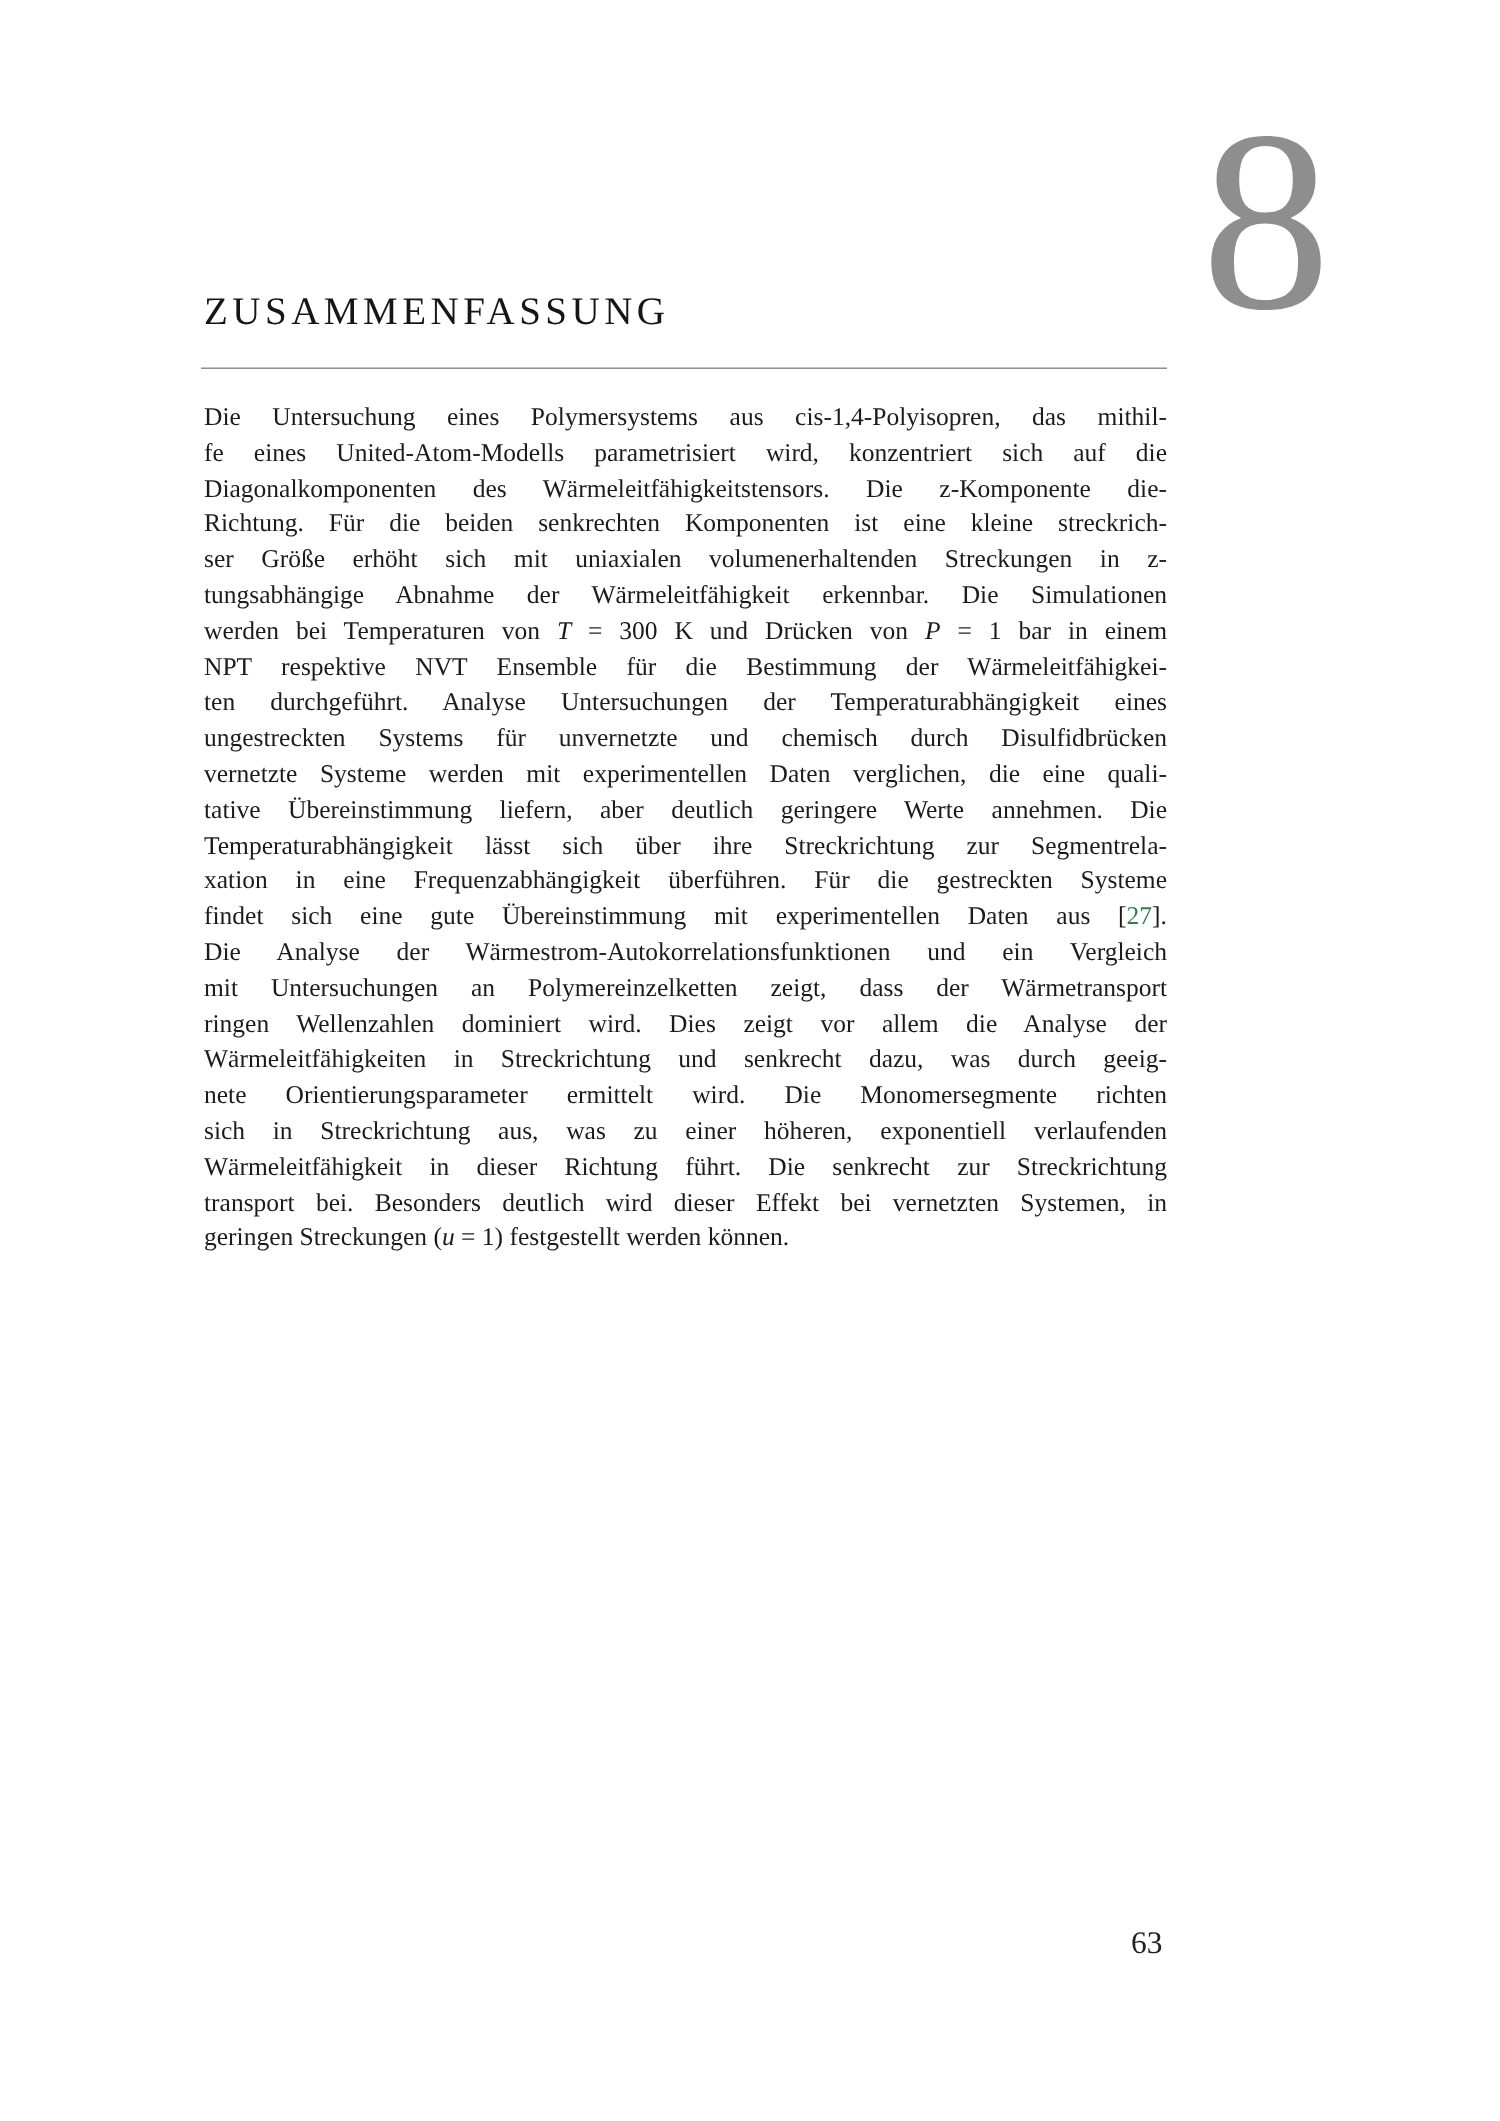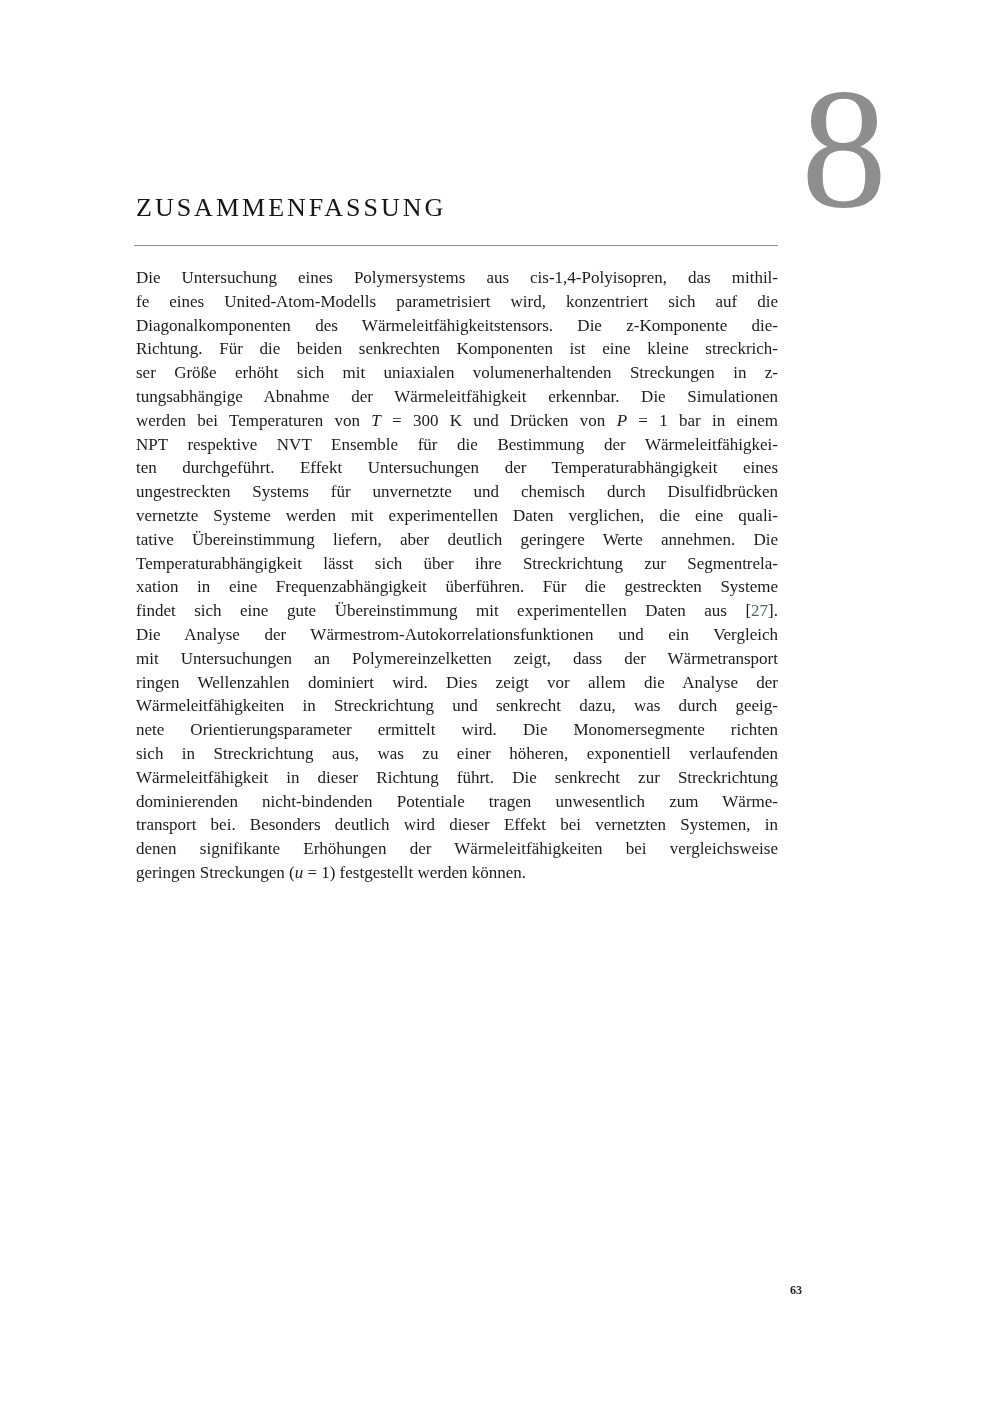--- a/index.html
+++ b/index.html
@@ -61,25 +61,24 @@
     text-align-last: left;
   }
   .it {
     font-style: italic;
   }
   .cite {
     color: var(--cite, #2e7d4e);
   }
   .page-number {
     position: absolute;
-    left: 790px;
+    left: 754px;
     top: 1283px;
-    font-size: 12px;
+    font-size: 21px;
     color: #222222;
-    font-weight: bold;
   }
 </style>
 </head>
 <body>
 
 <div class="page">
   <div class="chapter-number">8</div>
 
   <div class="chapter-title">ZUSAMMENFASSUNG</div>
 
@@ -87,34 +86,32 @@
 
   <div class="paragraph">
       <div class="line"><span>Die Untersuchung eines Polymersystems aus cis-1,4-Polyisopren, das mithil-</span></div>
       <div class="line"><span>fe eines United-Atom-Modells parametrisiert wird, konzentriert sich auf die</span></div>
       <div class="line"><span>Diagonalkomponenten des Wärmeleitfähigkeitstensors. Die z-Komponente die-</span></div>
       <div class="line"><span>Richtung. Für die beiden senkrechten Komponenten ist eine kleine streckrich-</span></div>
       <div class="line"><span>ser Größe erhöht sich mit uniaxialen volumenerhaltenden Streckungen in z-</span></div>
       <div class="line"><span>tungsabhängige Abnahme der Wärmeleitfähigkeit erkennbar. Die Simulationen</span></div>
       <div class="line"><span>werden bei Temperaturen von </span><span class="it">T</span><span> = 300 K und Drücken von </span><span class="it">P</span><span> = 1 bar in einem</span></div>
       <div class="line"><span>NPT respektive NVT Ensemble für die Bestimmung der Wärmeleitfähigkei-</span></div>
-      <div class="line"><span>ten durchgeführt. Effekt Untersuchungen der Temperaturabhängigkeit eines</span></div>
+      <div class="line"><span>ten durchgeführt. Analyse Untersuchungen der Temperaturabhängigkeit eines</span></div>
       <div class="line"><span>ungestreckten Systems für unvernetzte und chemisch durch Disulfidbrücken</span></div>
       <div class="line"><span>vernetzte Systeme werden mit experimentellen Daten verglichen, die eine quali-</span></div>
       <div class="line"><span>tative Übereinstimmung liefern, aber deutlich geringere Werte annehmen. Die</span></div>
       <div class="line"><span>Temperaturabhängigkeit lässt sich über ihre Streckrichtung zur Segmentrela-</span></div>
       <div class="line"><span>xation in eine Frequenzabhängigkeit überführen. Für die gestreckten Systeme</span></div>
       <div class="line"><span>findet sich eine gute Übereinstimmung mit experimentellen Daten aus [</span><span class="cite">27</span><span>].</span></div>
       <div class="line"><span>Die Analyse der Wärmestrom-Autokorrelationsfunktionen und ein Vergleich</span></div>
       <div class="line"><span>mit Untersuchungen an Polymereinzelketten zeigt, dass der Wärmetransport</span></div>
       <div class="line"><span>ringen Wellenzahlen dominiert wird. Dies zeigt vor allem die Analyse der</span></div>
       <div class="line"><span>Wärmeleitfähigkeiten in Streckrichtung und senkrecht dazu, was durch geeig-</span></div>
       <div class="line"><span>nete Orientierungsparameter ermittelt wird. Die Monomersegmente richten</span></div>
       <div class="line"><span>sich in Streckrichtung aus, was zu einer höheren, exponentiell verlaufenden</span></div>
       <div class="line"><span>Wärmeleitfähigkeit in dieser Richtung führt. Die senkrecht zur Streckrichtung</span></div>
-      <div class="line"><span>dominierenden nicht-bindenden Potentiale tragen unwesentlich zum Wärme-</span></div>
       <div class="line"><span>transport bei. Besonders deutlich wird dieser Effekt bei vernetzten Systemen, in</span></div>
-      <div class="line"><span>denen signifikante Erhöhungen der Wärmeleitfähigkeiten bei vergleichsweise</span></div>
       <div class="line"><span>geringen Streckungen (</span><span class="it">u</span><span> = 1) festgestellt werden können.</span></div>
     </div>
 
   <div class="page-number">63</div>
 </div>
 
 </body></html>

